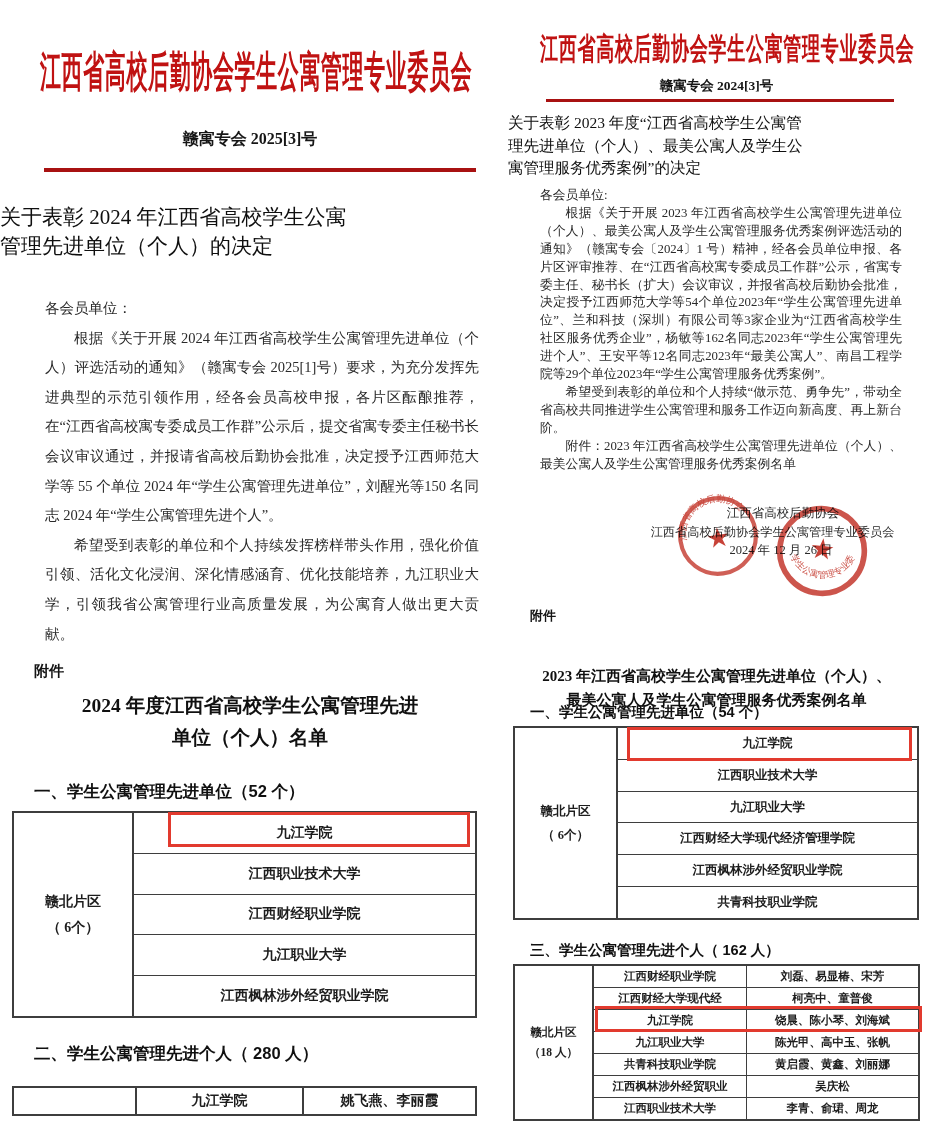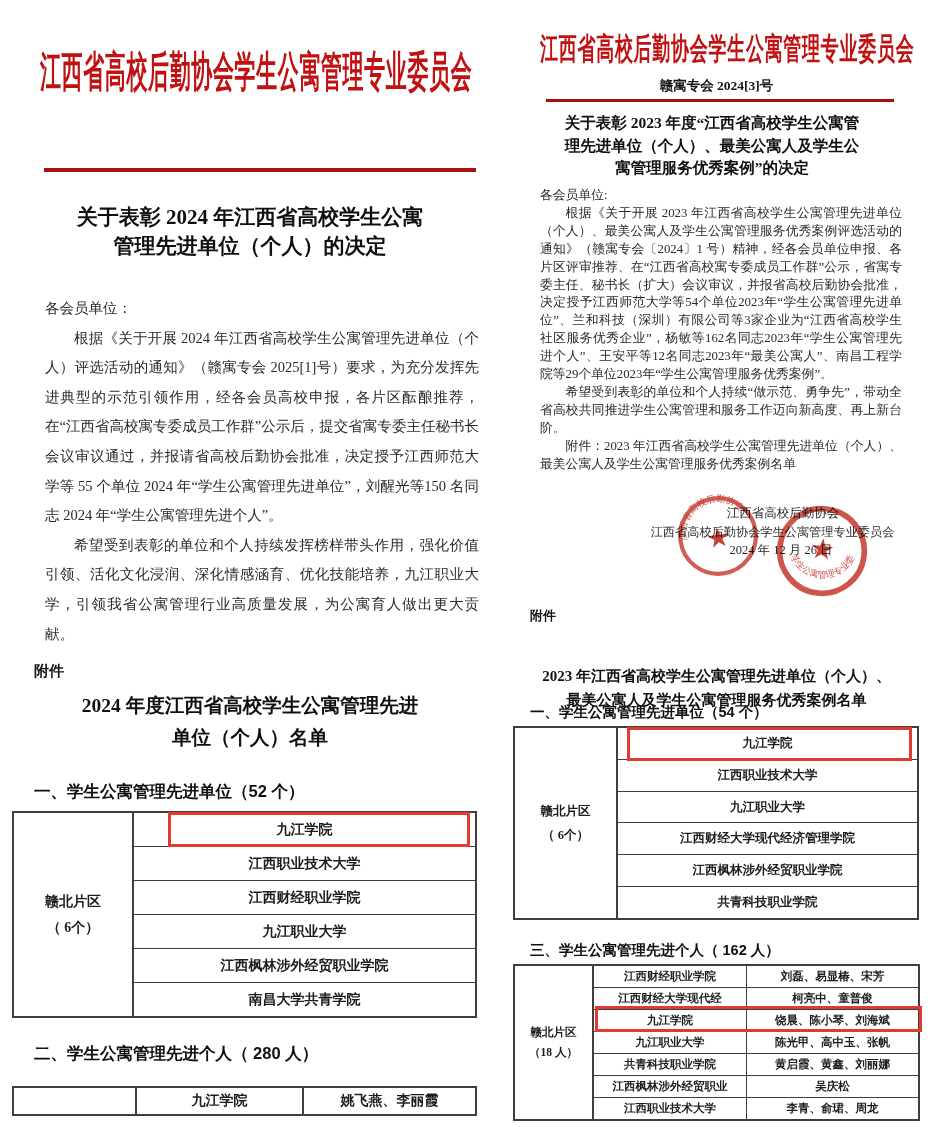--- a/index.html
+++ b/index.html
@@ -12,21 +12,21 @@
   .abs { position:absolute; }
 
   
   .org-title {
     font-family:"Liberation Sans", sans-serif;
     font-weight:900; color:#c01212; white-space:nowrap;
     transform-origin:left top; letter-spacing:1px;
   }
   .doc-num { text-align:center; font-weight:700; color:#161616; }
   .red-rule { background:#a81111; }
-  .doc-title { text-align:center; font-weight:700; color:#0f0f0f; }
+  .doc-title { text-align:left; font-weight:400; color:#0f0f0f; }
   .body-flow { text-align:justify; color:#2a2a2a; overflow:hidden; }
   .body-flow p { text-indent:2em; }
   .attach-label { font-weight:700; color:#141414; font-family:Liberation Mono, monospace; }
   .attach-title { text-align:center; font-weight:800; color:#101010; }
   .sec-head { font-weight:800; color:#101010; font-family:"Liberation Sans", sans-serif; white-space:nowrap; }
 
   .tbl { display:flex; border:2px solid #3e3e3e; background:transparent; }
   .t-region {
     display:flex; flex-direction:column; justify-content:center; align-items:center;
     border-right:2px solid #3e3e3e; font-weight:600; color:#1d1d1d;
@@ -90,20 +90,21 @@
   .r-tbl2 .t-cell.cn { flex:1; }
   .r-hl2 { left:95px; top:1006px; width:327px; height:26px; border-width:3px; }
 </style>
 </head>
 <body>
 
 <div class="page">
 
   <div class="abs" style="left:0;top:0;width:500px;height:1127px;">
     <div class="abs org-title l-org">江西省高校后勤协会学生公寓管理专业委员会</div>
+    <div class="abs doc-num l-num">赣寓专会 2025[3]号</div>
     <div class="abs red-rule l-rule"></div>
     <div class="abs doc-title l-title">
       <div>关于表彰 2024 年江西省高校学生公寓</div>
       <div>管理先进单位（个人）的决定</div>
     </div>
     <div class="abs body-flow l-body">
       <div>各会员单位：</div>
       <p>根据《关于开展 2024 年江西省高校学生公寓管理先进单位（个人）评选活动的通知》（赣寓专会 2025[1]号）要求，为充分发挥先进典型的示范引领作用，经各会员高校申报，各片区酝酿推荐，在“江西省高校寓专委成员工作群”公示后，提交省寓专委主任秘书长会议审议通过，并报请省高校后勤协会批准，决定授予江西师范大学等 55 个单位 2024 年“学生公寓管理先进单位”，刘醒光等150 名同志 2024 年“学生公寓管理先进个人”。</p>
       <p>希望受到表彰的单位和个人持续发挥榜样带头作用，强化价值引领、活化文化浸润、深化情感涵育、优化技能培养，九江职业大学，引领我省公寓管理行业高质量发展，为公寓育人做出更大贡献。</p>
     </div>
@@ -118,21 +119,20 @@
       <div class="t-region">
         <div>赣北片区</div>
         <div>（ 6个）</div>
       </div>
       <div class="t-rows">
         <div class="t-row">九江学院</div>
         <div class="t-row">江西职业技术大学</div>
         <div class="t-row">江西财经职业学院</div>
         <div class="t-row">九江职业大学</div>
         <div class="t-row">江西枫林涉外经贸职业学院</div>
-        <div class="t-row">南昌大学共青学院</div>
       </div>
     </div>
     <div class="abs hl-box l-hl1"></div>
 
     <div class="abs sec-head l-sec2">二、学生公寓管理先进个人（ 280 人）</div>
     <div class="abs l-tbl2" style="display:flex;border:2px solid #3e3e3e;">
       <div class="t-cell c1"></div>
       <div class="t-cell c2">九江学院</div>
       <div class="t-cell c3">姚飞燕、李丽霞</div>
     </div>

